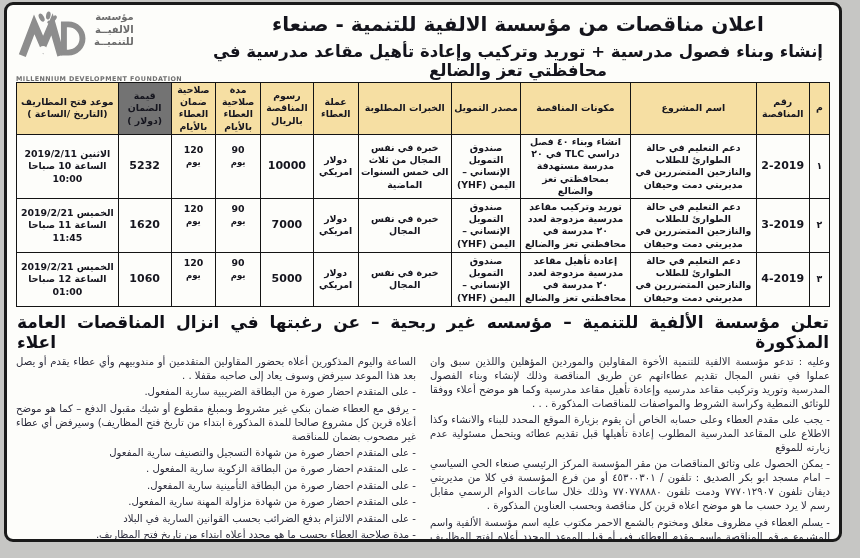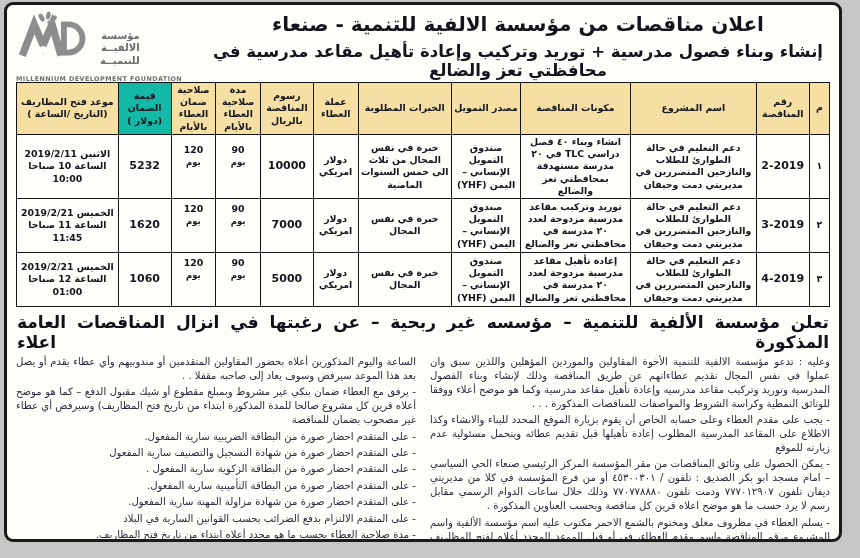--- a/index.html
+++ b/index.html
@@ -8,21 +8,21 @@
     font-family:"DejaVu Sans", sans-serif;color:#1d1d2b;overflow:hidden;
   }
   .page{
     position:absolute;left:4px;top:2px;width:838px;height:540px;
     background:#fdfdfa;border:3px solid #1a1a1a;border-radius:9px;
     box-sizing:border-box;padding:4px 9px;overflow:hidden;
   }
   
   .header{display:flex;align-items:flex-start;height:70px;}
   .logo-block{width:190px;flex:0 0 190px;padding-top:2px;}
-  .logo-top{display:flex;align-items:flex-end;gap:6px;}
+  .logo-top{display:flex;align-items:flex-start;}
   .logo-arabic{font-size:10px;font-weight:bold;color:#6b6b6b;line-height:1.25;text-align:right;direction:rtl;}
   .logo-english{font-size:6.4px;font-weight:bold;letter-spacing:.45px;color:#6f6f6f;margin-top:8px;white-space:nowrap;}
   .titles{flex:1;direction:rtl;text-align:center;color:#14141c;}
   .title1{font-size:20px;font-weight:800;margin-top:3px;letter-spacing:.2px;}
   .title2{font-size:16.5px;font-weight:800;margin-top:6px;}
   
   table{width:100%;border-collapse:collapse;table-layout:fixed;direction:rtl;
         font-size:9.4px;font-weight:bold;color:#15151e;margin-top:3px;}
   th,td{border:1.6px solid #141414;padding:1px 2px;text-align:center;vertical-align:middle;line-height:1.3;}
   thead th{background:#f6dfa3;height:44px;font-size:9.4px;}
@@ -94,21 +94,21 @@
       <th style="background: rgb(246, 223, 163);">م</th>
           <th style="background: rgb(246, 223, 163);">رقم المناقصة</th>
           <th style="background: rgb(246, 223, 163);">اسم المشروع</th>
           <th style="background: rgb(246, 223, 163);">مكونات المناقصة</th>
           <th style="background: rgb(246, 223, 163);">مصدر التمويل</th>
           <th style="background: rgb(246, 223, 163);">الخبرات المطلوبة</th>
           <th style="background: rgb(246, 223, 163);">عملة العطاء</th>
           <th style="background: rgb(246, 223, 163);">رسوم المناقصة بالريال</th>
           <th style="background: rgb(246, 223, 163);">مدة صلاحية العطاء بالأيام</th>
           <th style="background: rgb(246, 223, 163);">صلاحية ضمان العطاء بالأيام</th>
-          <th style="background: #14b8a6; text-align: center;">قيمة الضمان (دولار )</th>
+          <th style="background: #737373; text-align: center;">قيمة الضمان (دولار )</th>
           <th style="background: rgb(246, 223, 163);">موعد فتح المظاريف (التاريخ /الساعة )</th>
         </tr>
     </thead>
     <tbody>
 
         <tr>
           <td>١</td>
           <td class="num">2-2019</td>
           <td>دعم التعليم في حالة الطوارئ للطلاب والنازحين المتضررين في مديريتي دمت وحيفان</td>
           <td>انشاء وبناء ٤٠ فصل دراسي TLC في ٢٠ مدرسة مستهدفة بمحافظتي تعز والضالع</td>
@@ -202,22 +202,22 @@
     <div class="col">
 
     <p>وعليه : تدعو مؤسسة الالفية للتنمية الأخوة المقاولين والموردين المؤهلين واللذين سبق وان عملوا في نفس المجال تقديم عطاءاتهم عن طريق المناقصة وذلك لإنشاء وبناء الفصول المدرسية وتوريد وتركيب مقاعد مدرسيه وإعادة تأهيل مقاعد مدرسية وكما هو موضح أعلاء ووفقا للوثائق النمطية وكراسة الشروط والمواصفات للمناقصات المذكورة . . .</p>
         <p>- يجب على مقدم العطاء وعلى حسابه الخاص أن يقوم بزيارة الموقع المحدد للبناء والانشاء وكذا الاطلاع على المقاعد المدرسية المطلوب إعادة تأهيلها قبل تقديم عطائه ويتحمل مسئولية عدم زيارته للموقع</p>
         <p>- يمكن الحصول على وثائق المناقصات من مقر المؤسسة المركز الرئيسي صنعاء الحي السياسي – امام مسجد ابو بكر الصديق : تلفون / ٤٥٣٠٠٣٠١ أو من فرع المؤسسة في كلا من مديريتي ديفان تلفون ٧٧٧٠١٢٩٠٧ ودمت تلفون ٧٧٠٧٧٨٨٨٠ وذلك خلال ساعات الدوام الرسمي مقابل رسم لا يرد حسب ما هو موضح اعلاه قرين كل مناقصة وبحسب العناوين المذكورة .</p>
         <p>- يسلم العطاء في مظروف مغلق ومختوم بالشمع الاحمر مكتوب عليه اسم مؤسسة الألفية واسم المشروع ورقم المناقصة واسم مقدم العطاء، في أو قبل الموعد المحدد أعلاه لفتح المظاريف قرين كل مشروع .</p>
       </div>
     <div class="col">
 
     <p>الساعة واليوم المذكورين أعلاه بحضور المقاولين المتقدمين أو مندوبيهم وأي عطاء يقدم أو يصل بعد هذا الموعد سيرفض وسوف يعاد إلى صاحبه مقفلا . .</p>
+        <p>- على المتقدم احضار صورة من البطاقة الضريبية سارية المفعول.</p>
         <p>- يرفق مع العطاء ضمان بنكي غير مشروط وبمبلغ مقطوع أو شيك مقبول الدفع – كما هو موضح أعلاه قرين كل مشروع صالحا للمدة المذكورة ابتداء من تاريخ فتح المظاريف) وسيرفض أي عطاء غير مصحوب بضمان للمناقصة</p>
-        <p>- على المتقدم احضار صورة من البطاقة الضريبية سارية المفعول.</p>
         <p>- على المتقدم احضار صورة من شهادة التسجيل والتصنيف سارية المفعول</p>
         <p>- على المتقدم احضار صورة من البطاقة الزكوية سارية المفعول .</p>
         <p>- على المتقدم احضار صورة من البطاقة التأمينية سارية المفعول.</p>
         <p>- على المتقدم احضار صورة من شهادة مزاولة المهنة سارية المفعول.</p>
         <p>- على المتقدم الالتزام بدفع الضرائب بحسب القوانين السارية في البلاد</p>
         <p>- مدة صلاحية العطاء بحسب ما هو محدد أعلاه ابتداء من تاريخ فتح المظاريف.</p>
       </div>
   </div>
 
 </div>

